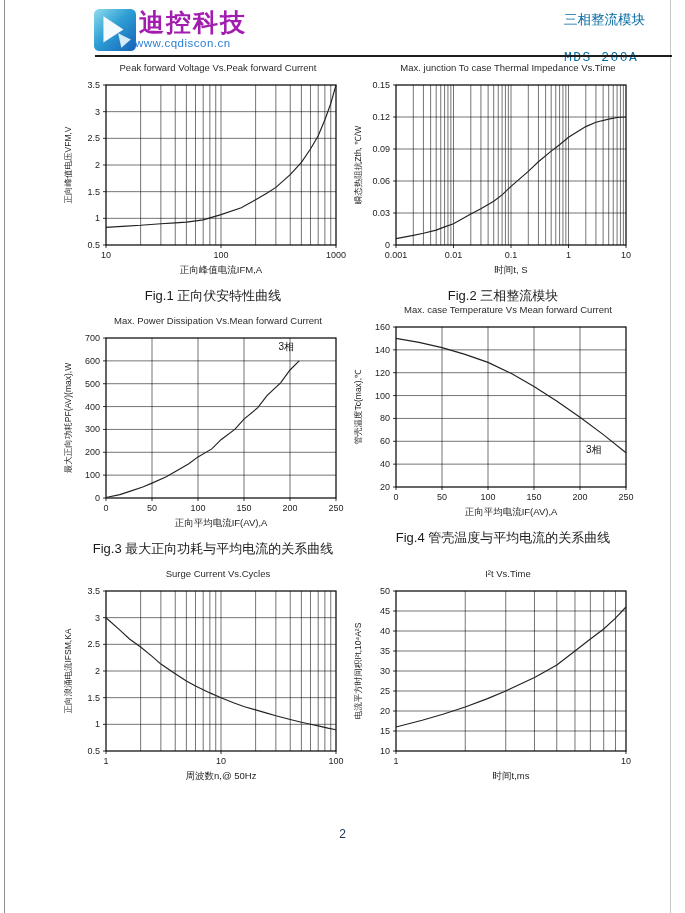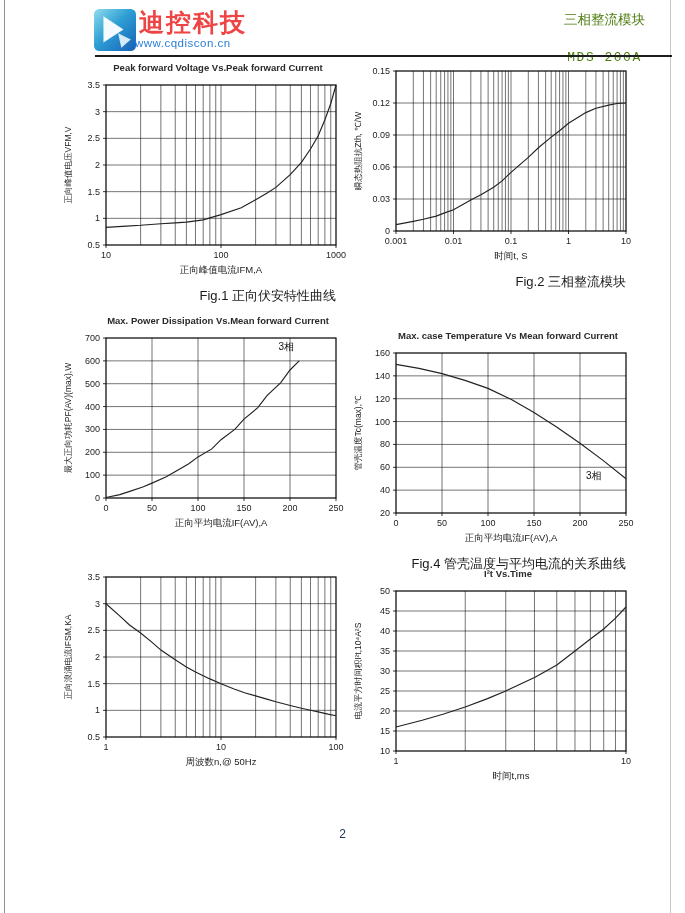--- a/index.html
+++ b/index.html
@@ -5,40 +5,40 @@
   html,body{margin:0;padding:0;background:#e8e8e8;}
   .page{position:relative;width:685px;height:913px;background:#ffffff;
         font-family:"Liberation Sans",sans-serif;overflow:hidden;margin:0 auto;}
   .edge{position:absolute;top:0;width:1px;height:913px;}
   .edge-left{left:4px;background:#8f8f8f;}
   .edge-right{left:670px;background:#c6c6c6;}
 
   
   .logo-icon{position:absolute;left:94px;top:9px;width:42px;height:42px;}
   .logo-name{position:absolute;left:139px;top:6px;font-size:25px;font-weight:bold;
-             color:#ef4444;letter-spacing:2px;}
+             color:#a21caf;letter-spacing:2px;}
   .logo-url{position:absolute;left:135px;top:37px;font-size:11.5px;color:#2b7fd6;letter-spacing:0.5px;}
-  .hdr-right{position:absolute;right:40px;top:11px;text-align:center;color:#4d7c0f;}
+  .hdr-right{position:absolute;right:40px;top:11px;text-align:left;color:#0369a1;}
   .hdr-product{font-size:13.5px;}
   .hdr-model{font-size:13px;margin-top:21px;letter-spacing:1.5px;font-family:"Liberation Mono","DejaVu Sans Mono",monospace;}
   .hdr-rule{position:absolute;left:95px;top:55px;width:577px;height:2px;background:#1d1d1d;}
 
   
   .figure{position:absolute;width:290px;}
   .fig-title{margin-left:40px;width:236px;font-size:9.5px;color:#2a2a2a;
-             text-align:center;height:14px;white-space:nowrap;font-weight:bold;}
-  .fig-caption{margin-left:30px;width:246px;text-align:right;font-size:13px;
+             text-align:center;height:14px;white-space:nowrap;}
+  .fig-caption{margin-left:30px;width:246px;text-align:center;font-size:13px;
                color:#1a1a1a;margin-top:5px;white-space:nowrap;}
   svg{display:block;}
   svg text{font-family:"Liberation Sans",sans-serif;}
 
   .page-num{position:absolute;left:0;top:827px;width:100%;text-align:center;
             font-size:12px;color:#23365c;}
   .pos-r1c1{left:60px;top:62px;}  .pos-r1c2{left:350px;top:62px;}
-  .pos-r2c1{left:60px;top:315px;} .pos-r2c2{left:350px;top:330px;}
+  .pos-r2c1{left:60px;top:315px;} .pos-r2c2{left:350px;top:304px;}
   .pos-r3c1{left:60px;top:568px;} .pos-r3c2{left:350px;top:568px;}
 </style>
 </head>
 <body>
 
 <div class="page">
   <div class="edge edge-left"></div>
   <div class="edge edge-right"></div>
 
   <div class="logo-icon">
@@ -110,20 +110,21 @@
         <line x1="43" y1="9" x2="46" y2="9" stroke="#000" stroke-width="0.8"></line>
         <text x="40" y="12" text-anchor="end" font-size="9" fill="#1d1d1d">3.5</text>
         <path d="M46.0,151.4 L66.3,150.1 L80.6,149.3 L100.9,147.7 L115.2,146.9 L126.4,146.1 L143.2,143.9 L161.0,138.6 L181.3,131.7 L195.6,123.7 L206.8,117.3 L215.9,111.4 L230.2,98.6 L241.4,86.3 L250.5,73.0 L258.2,59.7 L264.9,43.7 L270.7,27.7 L276.0,9.0" fill="none" stroke="#222" stroke-width="1.15"></path>
         <text x="161" y="197" text-anchor="middle" font-size="9.5" fill="#1d1d1d">正向峰值电流IFM,A</text>
         <text x="11" y="89" text-anchor="middle" font-size="8.5" fill="#1d1d1d" transform="rotate(-90 11 89)">正向峰值电压VFM,V</text>
       </svg>
     <div class="fig-caption">Fig.1 正向伏安特性曲线</div>
   </div>
 
   <div class="figure pos-r1c2">
+    <div class="fig-title">Max. junction To case Thermal Impedance Vs.Time</div>
     <svg width="290" height="206" viewBox="0 0 290 206">
         <line x1="63.31" y1="9" x2="63.31" y2="169" stroke="#000" stroke-width="0.55"></line>
         <line x1="73.43" y1="9" x2="73.43" y2="169" stroke="#000" stroke-width="0.55"></line>
         <line x1="80.62" y1="9" x2="80.62" y2="169" stroke="#000" stroke-width="0.55"></line>
         <line x1="86.19" y1="9" x2="86.19" y2="169" stroke="#000" stroke-width="0.55"></line>
         <line x1="90.74" y1="9" x2="90.74" y2="169" stroke="#000" stroke-width="0.55"></line>
         <line x1="94.59" y1="9" x2="94.59" y2="169" stroke="#000" stroke-width="0.55"></line>
         <line x1="97.93" y1="9" x2="97.93" y2="169" stroke="#000" stroke-width="0.55"></line>
         <line x1="100.87" y1="9" x2="100.87" y2="169" stroke="#000" stroke-width="0.55"></line>
         <line x1="103.50" y1="9" x2="103.50" y2="169" stroke="#000" stroke-width="0.55"></line>
@@ -227,20 +228,21 @@
         <text x="40" y="57.71428571428571" text-anchor="end" font-size="9" fill="#1d1d1d">500</text>
         <line x1="43" y1="31.85714285714286" x2="46" y2="31.85714285714286" stroke="#000" stroke-width="0.8"></line>
         <text x="40" y="34.85714285714286" text-anchor="end" font-size="9" fill="#1d1d1d">600</text>
         <line x1="43" y1="9" x2="46" y2="9" stroke="#000" stroke-width="0.8"></line>
         <text x="40" y="12" text-anchor="end" font-size="9" fill="#1d1d1d">700</text>
         <path d="M46.0,168.5 L59.8,165.6 L69.0,162.6 L82.8,158.0 L92.0,154.1 L105.8,148.0 L115.0,142.7 L128.8,134.7 L138.0,127.9 L151.8,119.9 L161.0,110.7 L174.8,100.4 L184.0,90.1 L197.8,78.7 L207.0,66.6 L220.8,53.6 L230.0,41.0 L239.2,31.9" fill="none" stroke="#222" stroke-width="1.15"></path>
         <text x="226.32" y="20.8857142857143" text-anchor="middle" font-size="10" fill="#111">3相</text>
         <text x="161" y="197" text-anchor="middle" font-size="9.5" fill="#1d1d1d">正向平均电流IF(AV),A</text>
         <text x="11" y="89" text-anchor="middle" font-size="8.5" fill="#1d1d1d" transform="rotate(-90 11 89)">最大正向功耗PF(AV)(max),W</text>
       </svg>
+    <div class="fig-caption">Fig.3 最大正向功耗与平均电流的关系曲线</div>
   </div>
 
   <div class="figure pos-r2c2">
     <div class="fig-title">Max. case Temperature Vs Mean forward Current</div>
     <svg width="290" height="206" viewBox="0 0 290 206">
         <line x1="92.00" y1="9" x2="92.00" y2="169" stroke="#000" stroke-width="0.55"></line>
         <line x1="138.00" y1="9" x2="138.00" y2="169" stroke="#000" stroke-width="0.55"></line>
         <line x1="184.00" y1="9" x2="184.00" y2="169" stroke="#000" stroke-width="0.55"></line>
         <line x1="230.00" y1="9" x2="230.00" y2="169" stroke="#000" stroke-width="0.55"></line>
         <line x1="46" y1="146.14" x2="276" y2="146.14" stroke="#000" stroke-width="0.55"></line>
@@ -280,20 +282,21 @@
         <text x="40" y="12" text-anchor="end" font-size="9" fill="#1d1d1d">160</text>
         <path d="M46.0,20.4 L69.0,24.4 L92.0,29.6 L115.0,36.4 L138.0,44.4 L161.0,55.3 L184.0,68.4 L207.0,83.3 L230.0,99.3 L253.0,116.4 L276.0,134.7" fill="none" stroke="#222" stroke-width="1.15"></path>
         <text x="243.79999999999998" y="134.71428571428572" text-anchor="middle" font-size="10" fill="#111">3相</text>
         <text x="161" y="197" text-anchor="middle" font-size="9.5" fill="#1d1d1d">正向平均电流IF(AV),A</text>
         <text x="11" y="89" text-anchor="middle" font-size="8.5" fill="#1d1d1d" transform="rotate(-90 11 89)">管壳温度Tc(max),℃</text>
       </svg>
     <div class="fig-caption">Fig.4 管壳温度与平均电流的关系曲线</div>
   </div>
 
   <div class="figure pos-r3c1">
+    <div class="fig-title">Surge Current Vs.Cycles</div>
     <svg width="290" height="206" viewBox="0 0 290 206">
         <line x1="80.62" y1="9" x2="80.62" y2="169" stroke="#000" stroke-width="0.55"></line>
         <line x1="100.87" y1="9" x2="100.87" y2="169" stroke="#000" stroke-width="0.55"></line>
         <line x1="115.24" y1="9" x2="115.24" y2="169" stroke="#000" stroke-width="0.55"></line>
         <line x1="126.38" y1="9" x2="126.38" y2="169" stroke="#000" stroke-width="0.55"></line>
         <line x1="135.49" y1="9" x2="135.49" y2="169" stroke="#000" stroke-width="0.55"></line>
         <line x1="143.19" y1="9" x2="143.19" y2="169" stroke="#000" stroke-width="0.55"></line>
         <line x1="149.86" y1="9" x2="149.86" y2="169" stroke="#000" stroke-width="0.55"></line>
         <line x1="155.74" y1="9" x2="155.74" y2="169" stroke="#000" stroke-width="0.55"></line>
         <line x1="161.00" y1="9" x2="161.00" y2="169" stroke="#000" stroke-width="0.55"></line>

